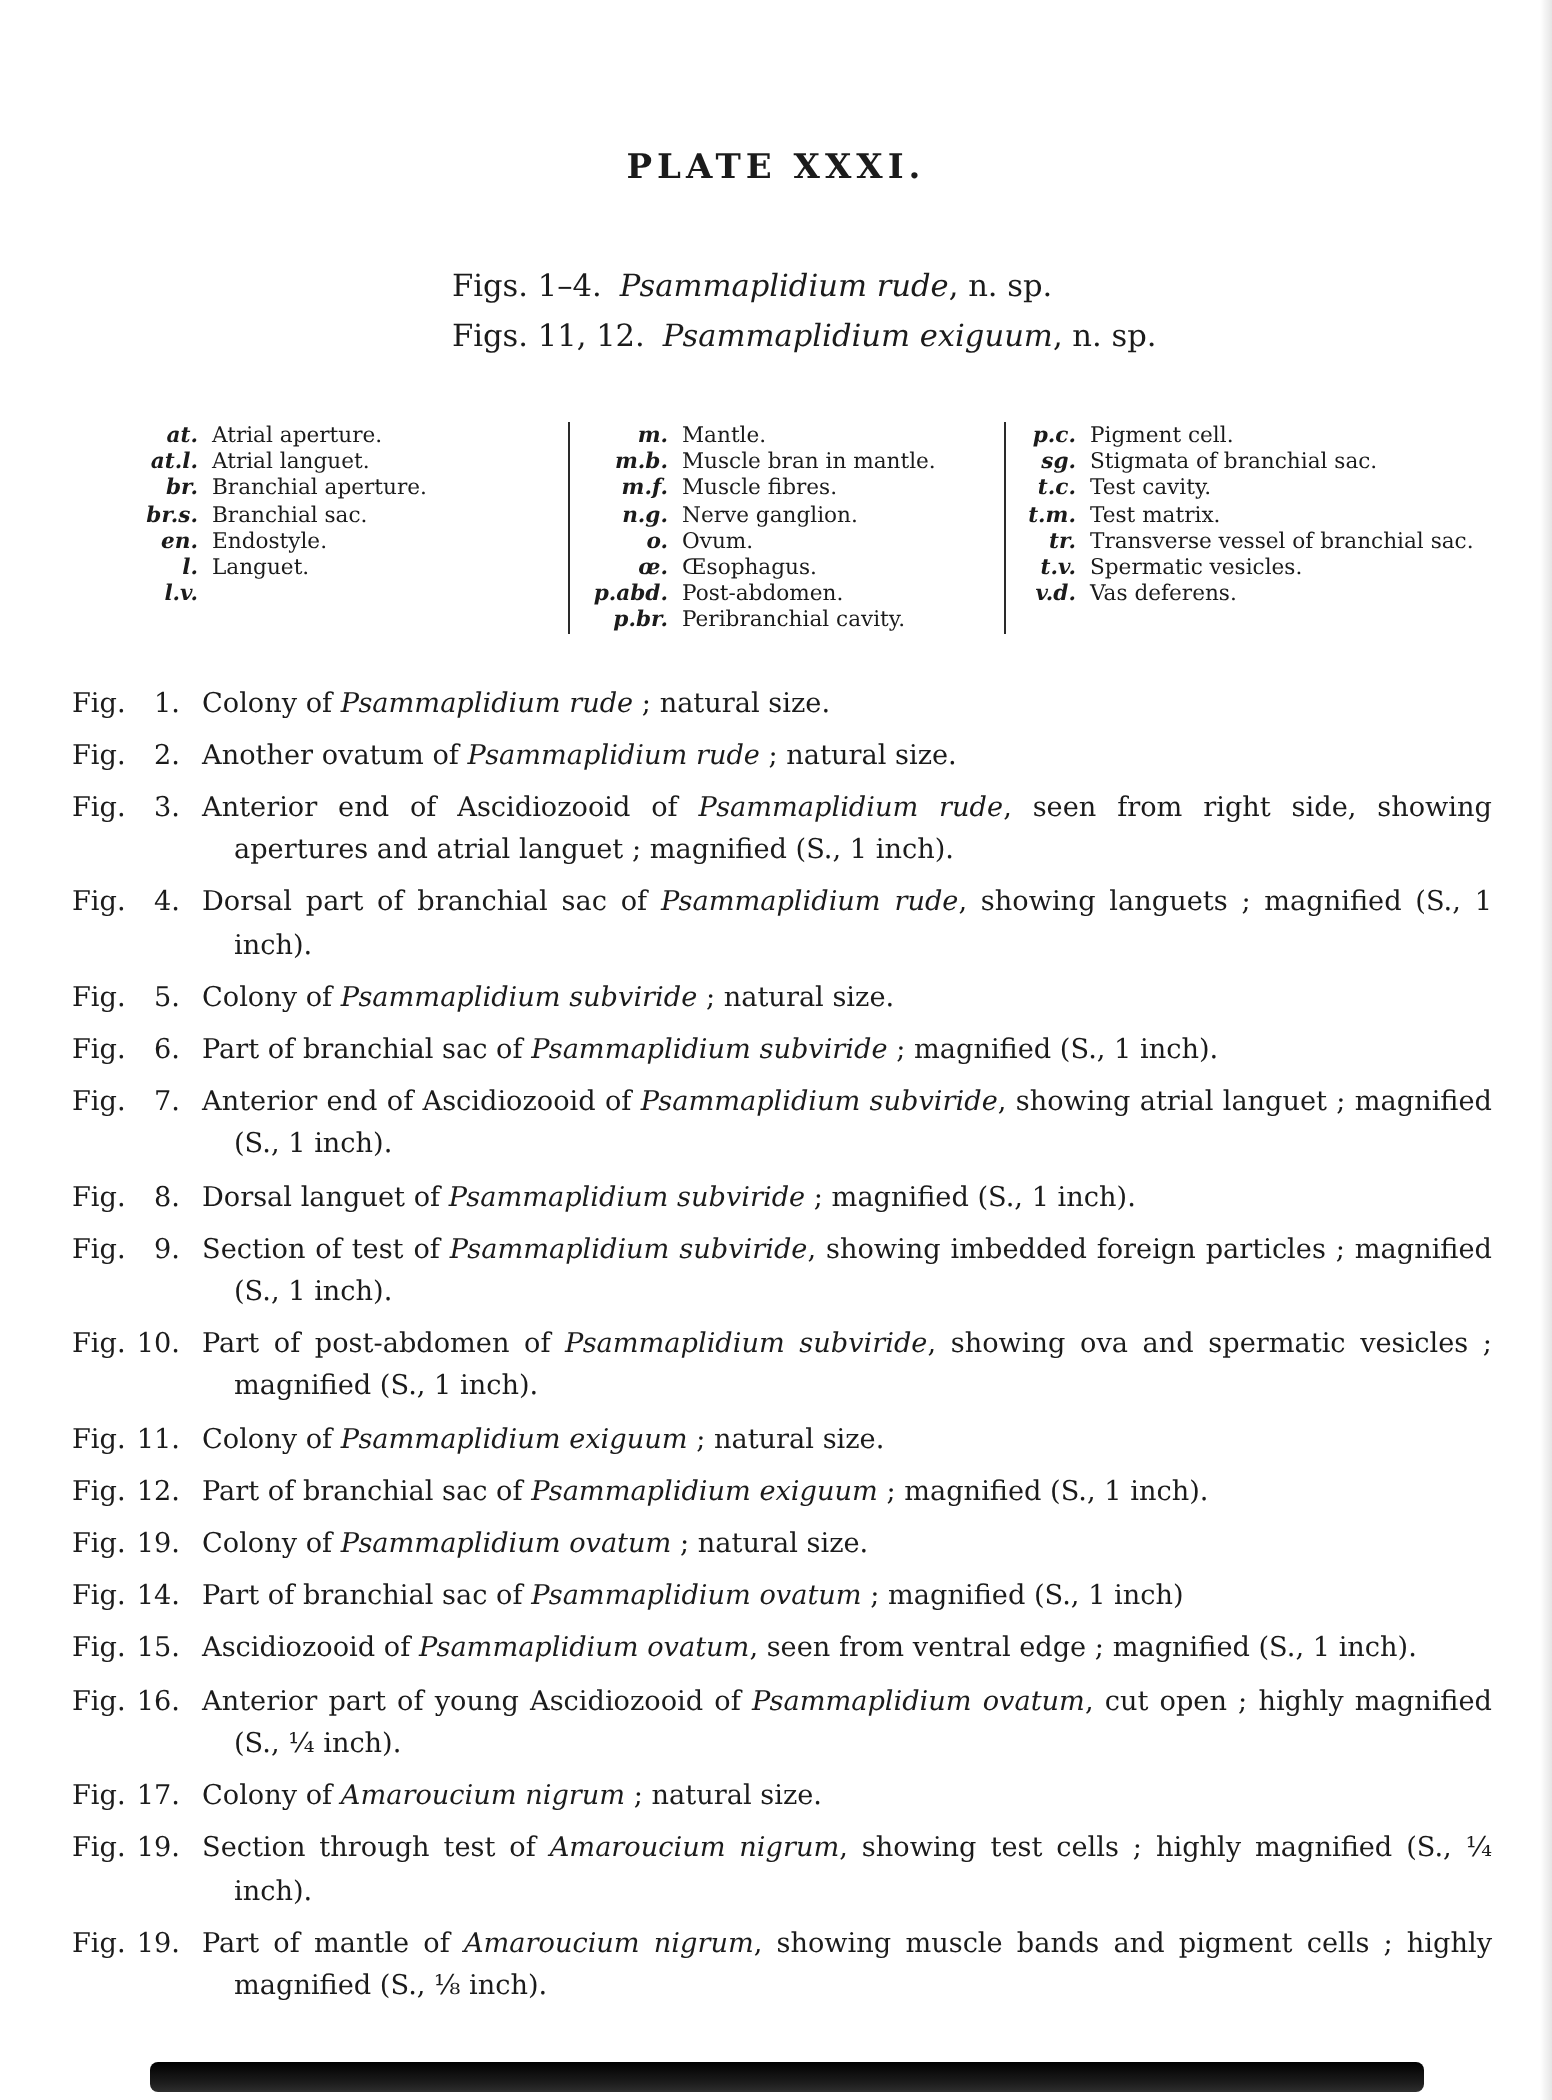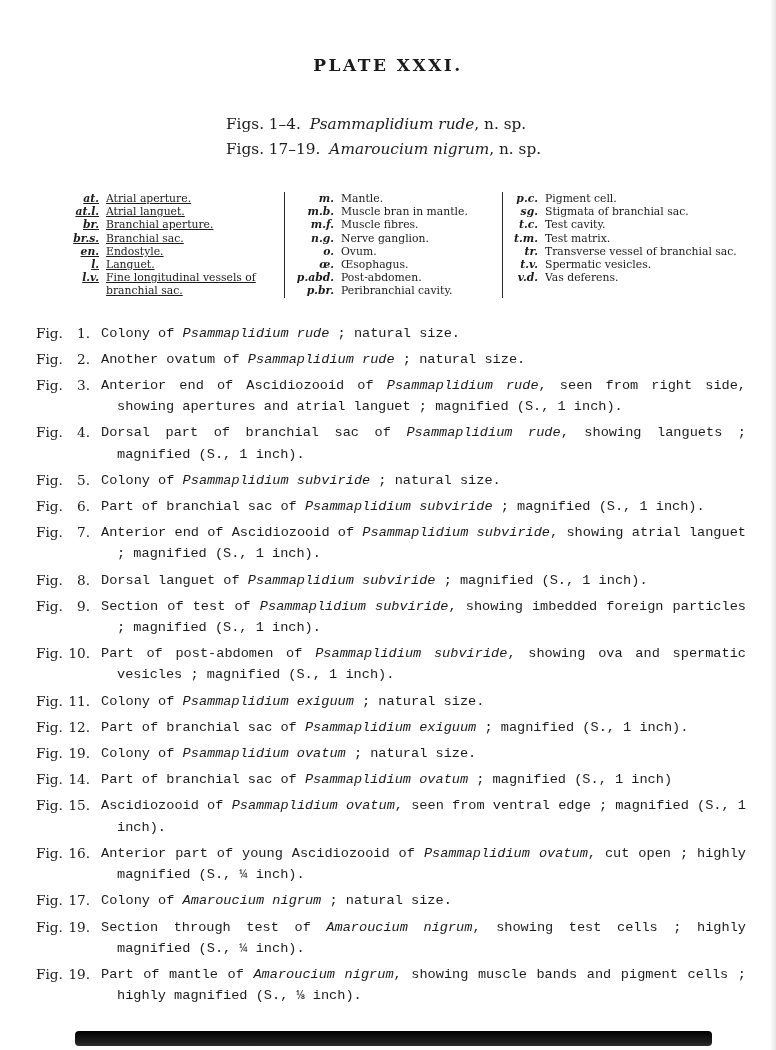--- a/index.html
+++ b/index.html
@@ -15,42 +15,42 @@
     background: var(--paper);
     color: var(--ink);
     font-family: "DejaVu Serif", serif;
     position: relative;
     overflow: hidden;
   }
   .page { width: 776px; height: 1050px; position: relative; }
 
   .page-title {
     margin: 0;
-    padding-top: 55px;
+    padding-top: 74px;
     text-align: center;
     font-size: 17px;
     font-weight: bold;
     letter-spacing: 2.5px;
   }
 
   .index {
     margin: 37px 0 0 226px;
     font-size: 15.3px;
   }
   .index-line { line-height: 24.5px; white-space: nowrap; }
   .idx-range { margin-right: 9px; }
   .idx-species { font-style: italic; }
 
   .key {
     display: flex;
     margin: 31px 36px 0 56px;
     font-size: 10.8px;
   }
   .key-col { line-height: 13.2px; }
-  .key-col-1 { width: 228px; padding-right: 6px; text-decoration: underline; }
+  .key-col-1 { width: 228px; padding-right: 6px; }
   .key-col-2 { width: 219px; border-left: 1px solid #2a2a2a; border-right: 1px solid #2a2a2a; padding: 0 6px 0 4px; }
   .key-col-3 { flex: 1; padding-left: 6px; }
   .key-entry { display: flex; }
   .key-abbr {
     flex: none;
     text-align: right;
     font-style: italic;
     font-weight: bold;
     padding-right: 7px;
   }
@@ -69,21 +69,20 @@
     margin-bottom: 5px;
     line-height: 21.2px;
   }
   .fig-label { flex: none; width: 30px; }
   .fig-num { flex: none; width: 24px; text-align: right; margin-right: 11px; }
   .fig-text {
     flex: 1;
     text-align: justify;
     padding-left: 16px;
     text-indent: -16px;
-    font-family: Liberation Mono, monospace;
   }
   .species { font-style: italic; }
 
   .scan-bar {
     position: absolute;
     left: 75px;
     top: 1031px;
     width: 637px;
     height: 15px;
     background: linear-gradient(180deg, #000 0%, #1d1d1d 70%, #2e2e2e 100%);
@@ -98,21 +97,21 @@
 </style>
 </head>
 <body>
 
 <div class="page">
 
   <h1 class="page-title">PLATE XXXI.</h1>
 
   <div class="index" id="index">
       <div class="index-line"><span class="idx-range">Figs. 1–4.</span><span class="idx-species">Psammaplidium rude</span><span class="idx-suffix">, n. sp.</span></div>
-      <div class="index-line"><span class="idx-range">Figs. 17–19.</span><span class="idx-species">Amaroucium nigrum</span><span class="idx-suffix">, n. sp.</span></div>
+      <div class="index-line"><span class="idx-range">Figs. 11, 12.</span><span class="idx-species">Psammaplidium exiguum</span><span class="idx-suffix">, n. sp.</span></div>
     </div>
 
   <div class="key" id="key">
       <div class="key-col key-col-1">
         <div class="key-entry">
           <span class="key-abbr">at.</span>
           <span class="key-desc">Atrial aperture.</span>
         </div>
         <div class="key-entry">
           <span class="key-abbr">at.l.</span>
@@ -129,21 +128,20 @@
         <div class="key-entry">
           <span class="key-abbr">en.</span>
           <span class="key-desc">Endostyle.</span>
         </div>
         <div class="key-entry">
           <span class="key-abbr">l.</span>
           <span class="key-desc">Languet.</span>
         </div>
         <div class="key-entry">
           <span class="key-abbr">l.v.</span>
-          <span class="key-desc">Fine longitudinal vessels of bran­chial sac.</span>
         </div>
       </div>
       <div class="key-col key-col-2">
         <div class="key-entry">
           <span class="key-abbr">m.</span>
           <span class="key-desc">Mantle.</span>
         </div>
         <div class="key-entry">
           <span class="key-abbr">m.b.</span>
           <span class="key-desc">Muscle bran in mantle.</span>

